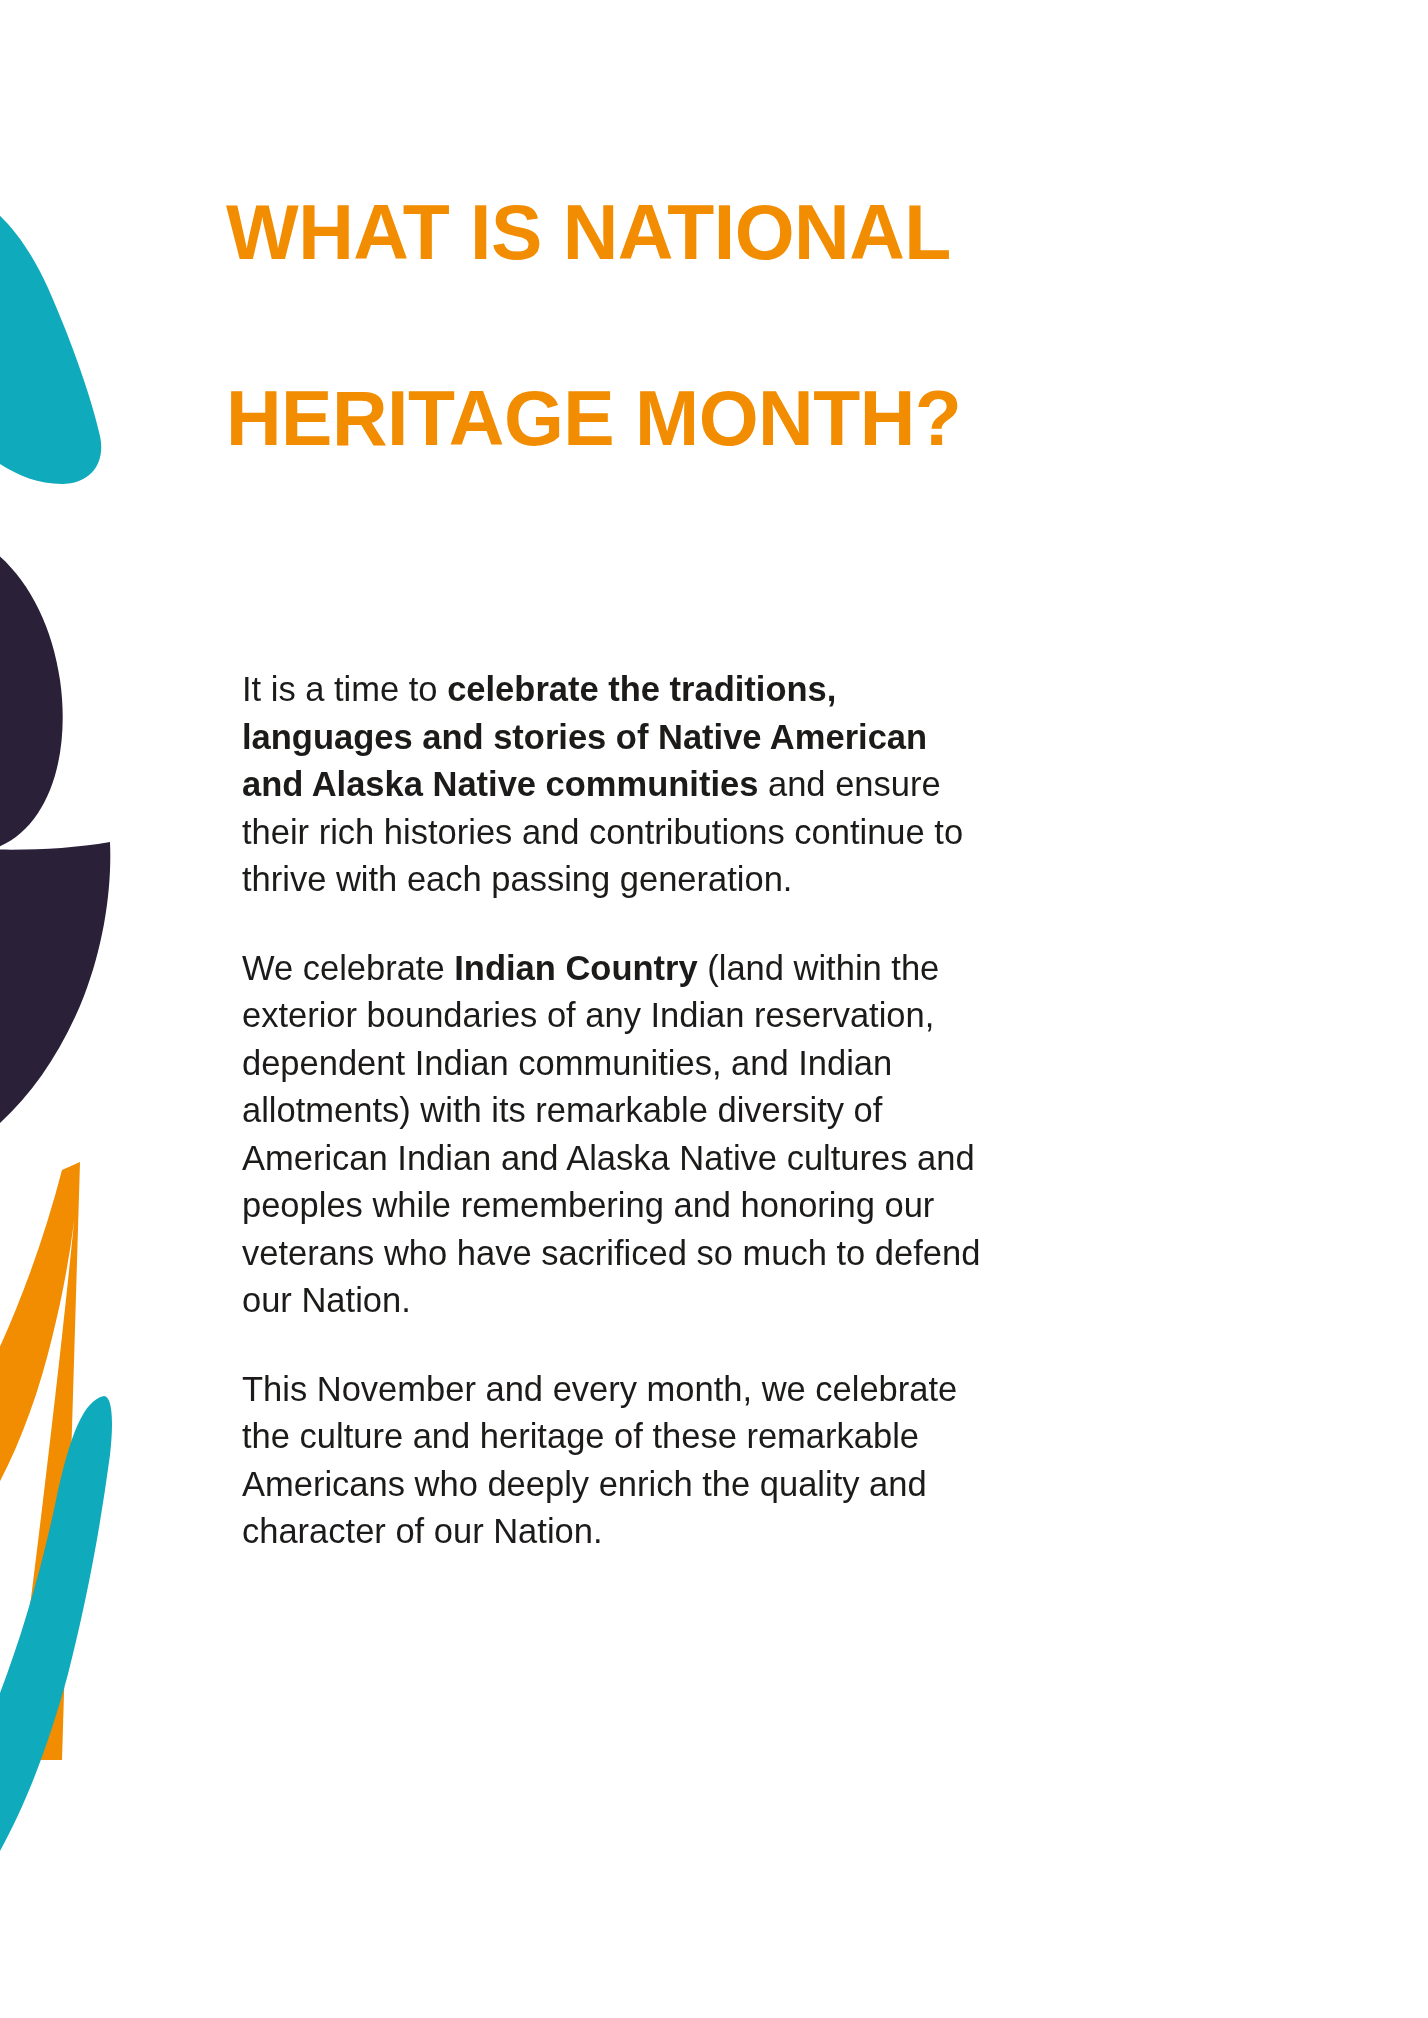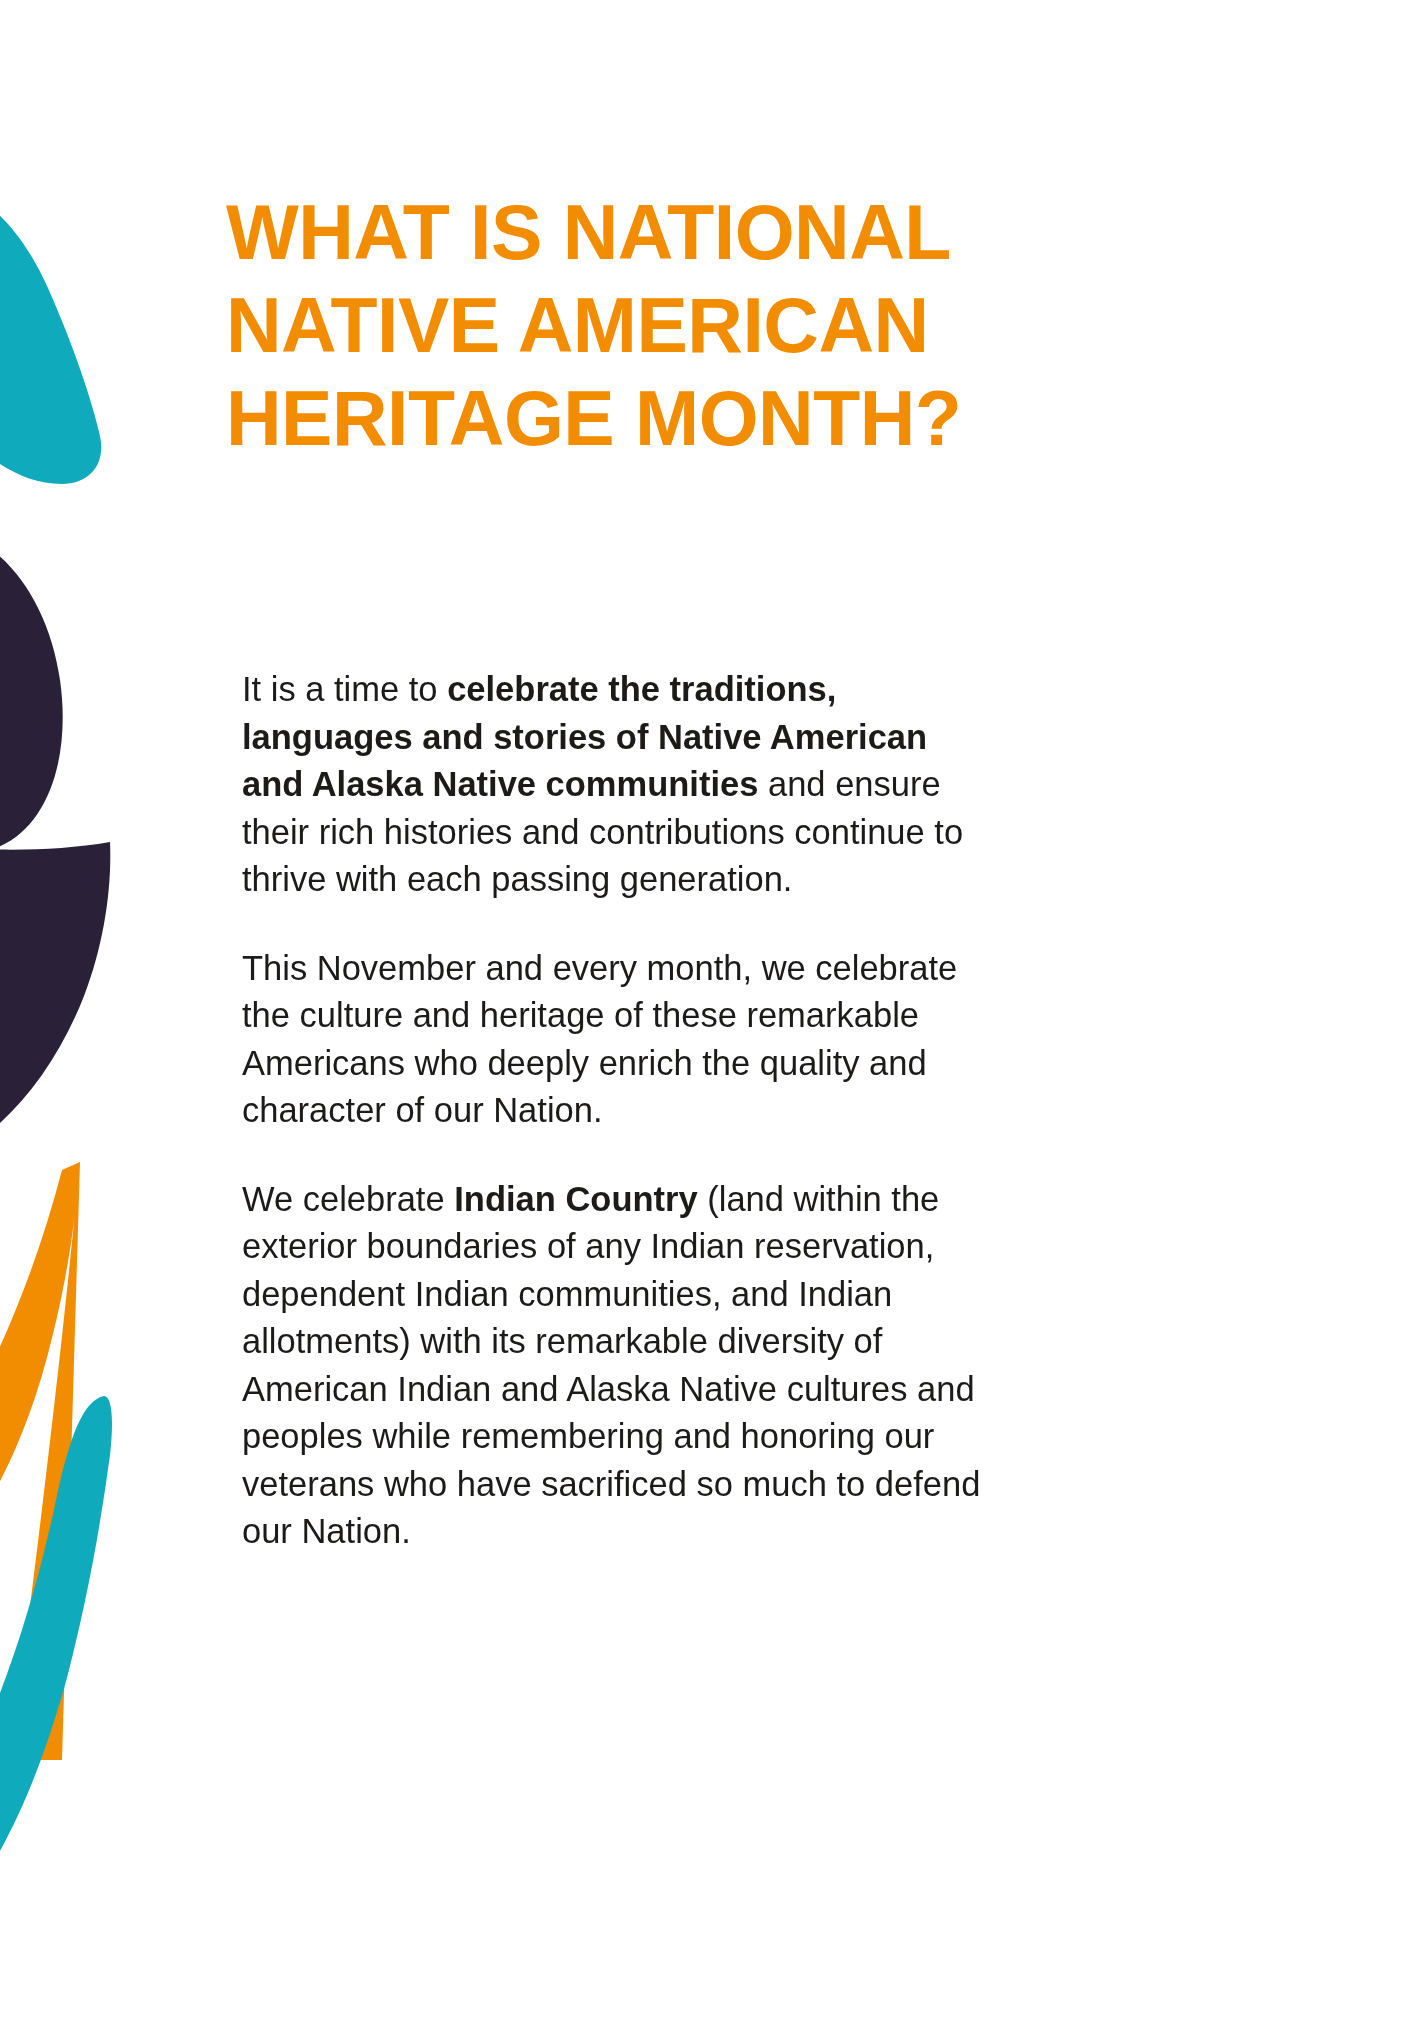--- a/index.html
+++ b/index.html
@@ -126,22 +126,22 @@
              C -44 1922, -86 1958, -130 1972
              L -130 1880
              C -88 1856, -48 1804, -16 1732
              C 12 1668, 38 1586, 56 1500
              C 70 1434, 84 1400, 104 1396
              C 112 1396, 114 1420, 110 1455 Z"></path>
   </svg>
 
   <div id="content">
 
-    <h1 id="headline" style="color: rgb(242, 140, 0);"><span>WHAT IS NATIONAL</span><br><span>NATIVE AMERICAN</span><br><span>HERITAGE MONTH?</span></h1>
+    <h1 id="headline" style="color: rgb(242, 140, 0);"><span>WHAT IS NATIONAL</span><br><br><span>HERITAGE MONTH?</span></h1>
 
     <div id="body-copy" style="color: rgb(28, 27, 26);">
         <p><span>It is a time to </span><strong>celebrate the traditions, languages and stories of Native American and Alaska Native communities</strong><span> and ensure their rich histories and contributions continue to thrive with each passing generation.</span></p>
+        <p><span>We celebrate </span><strong>Indian Country</strong><span> (land within the exterior boundaries of any Indian reservation, dependent Indian communities, and Indian allotments) with its remarkable diversity of American Indian and Alaska Native cultures and peoples while remembering and honoring our veterans who have sacrificed so much to defend our Nation.</span></p>
         <p><span>This November and every month, we celebrate the culture and heritage of these remarkable Americans who deeply enrich the quality and character of our Nation.</span></p>
-        <p><span>We celebrate </span><strong>Indian Country</strong><span> (land within the exterior boundaries of any Indian reservation, dependent Indian communities, and Indian allotments) with its remarkable diversity of American Indian and Alaska Native cultures and peoples while remembering and honoring our veterans who have sacrificed so much to defend our Nation.</span></p>
       </div>
 
   </div>
 </div>
 
 </body></html>

